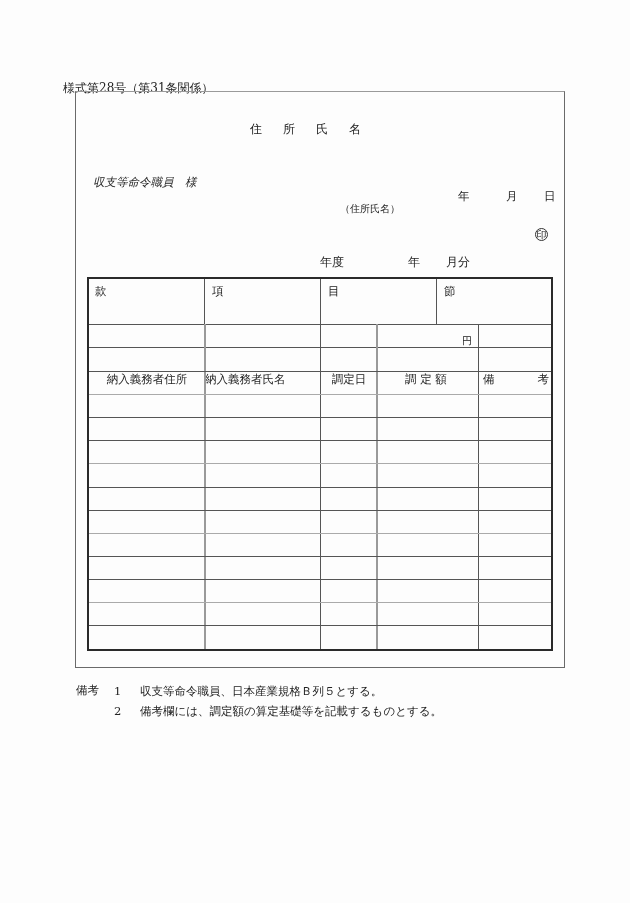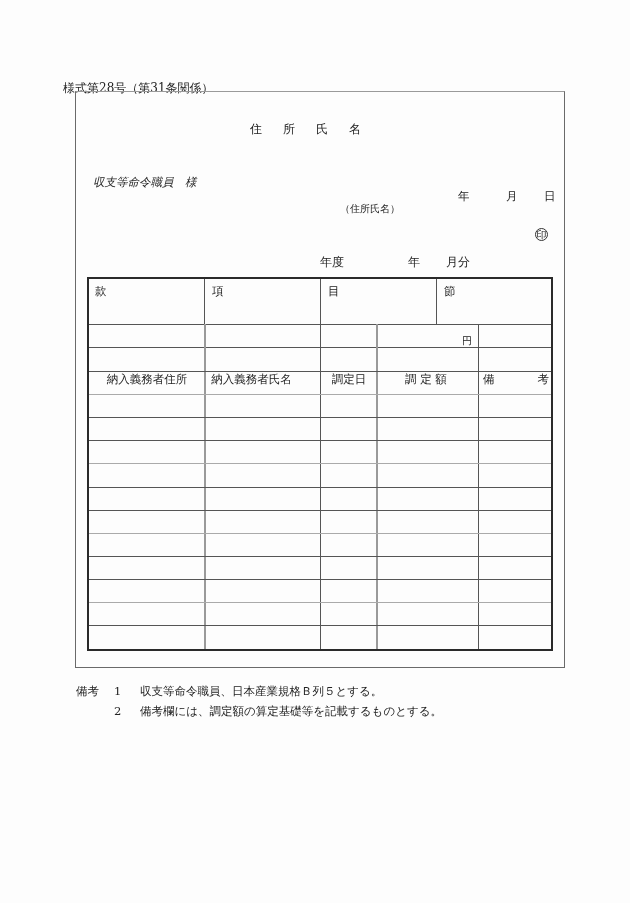--- a/index.html
+++ b/index.html
@@ -30,21 +30,21 @@
   .cell { position:absolute; box-sizing:border-box; font-size:11.5px; }
   .vline { position:absolute; width:1px; background:#555; }
   .vline.light { background:#9a9a9a; width:2px; }
   .hline { position:absolute; height:1px; background:#555; left:0; right:0; }
   .hline.light { background:#aaa; }
   .hdr1 { top:5px; }
   .hdr2 { top:51px;margin-top:42px; }
 
   #notes { left:76px; top:681px; font-size:11.5px; line-height:20px; }
   #notes .row { display:flex; }
-  #notes .k { width:38px; }
+  #notes .k { width:38px;font-family:Liberation Mono, monospace; }
   #notes .n { width:26px; }
 </style>
 </head>
 <body>
 
 <div class="abs" id="form-number">様式第28号（第31条関係）</div>
 
 <div id="frame"></div>
 
 <div class="abs" id="title">住所氏名</div>
@@ -66,21 +66,21 @@
   <div class="cell hdr1" style="left:6px">款</div>
   <div class="cell hdr1" style="left:123px">項</div>
   <div class="cell hdr1" style="left:239px">目</div>
   <div class="cell hdr1" style="left:355px">節</div>
   <div class="vline" style="left:115px;top:0;height:45px"></div>
   <div class="vline" style="left:231px;top:0;height:45px"></div>
   <div class="vline" style="left:347px;top:0;height:45px"></div>
   <div class="hline" style="top:45px"></div>
 
   <div class="cell hdr2" style="left:0;width:116px;text-align:center">納入義務者住所</div>
-  <div class="cell hdr2" style="left:116px;width:93px;text-align:center">納入義務者氏名</div>
+  <div class="cell hdr2" style="left:116px;width:93px;text-align:left">納入義務者氏名</div>
   <div class="cell hdr2" style="left:232px;width:56px;text-align:center">調定日</div>
   <div class="cell hdr2" style="left:316px">調 定 額</div>
   <div class="cell" style="left:373px;top:55px;font-size:10px">円</div>
   <div class="cell hdr2" style="left:394px;width:66px;text-align:justify;text-align-last:justify">備　　考</div>
   <div class="hline" style="top:68px"></div>
 
   <div class="vline light" style="left:115px;top:45px;bottom:0"></div>
   <div class="vline" style="left:231px;top:45px;bottom:0"></div>
   <div class="vline light" style="left:287px;top:45px;bottom:0"></div>
   <div class="vline" style="left:389px;top:45px;bottom:0"></div>

